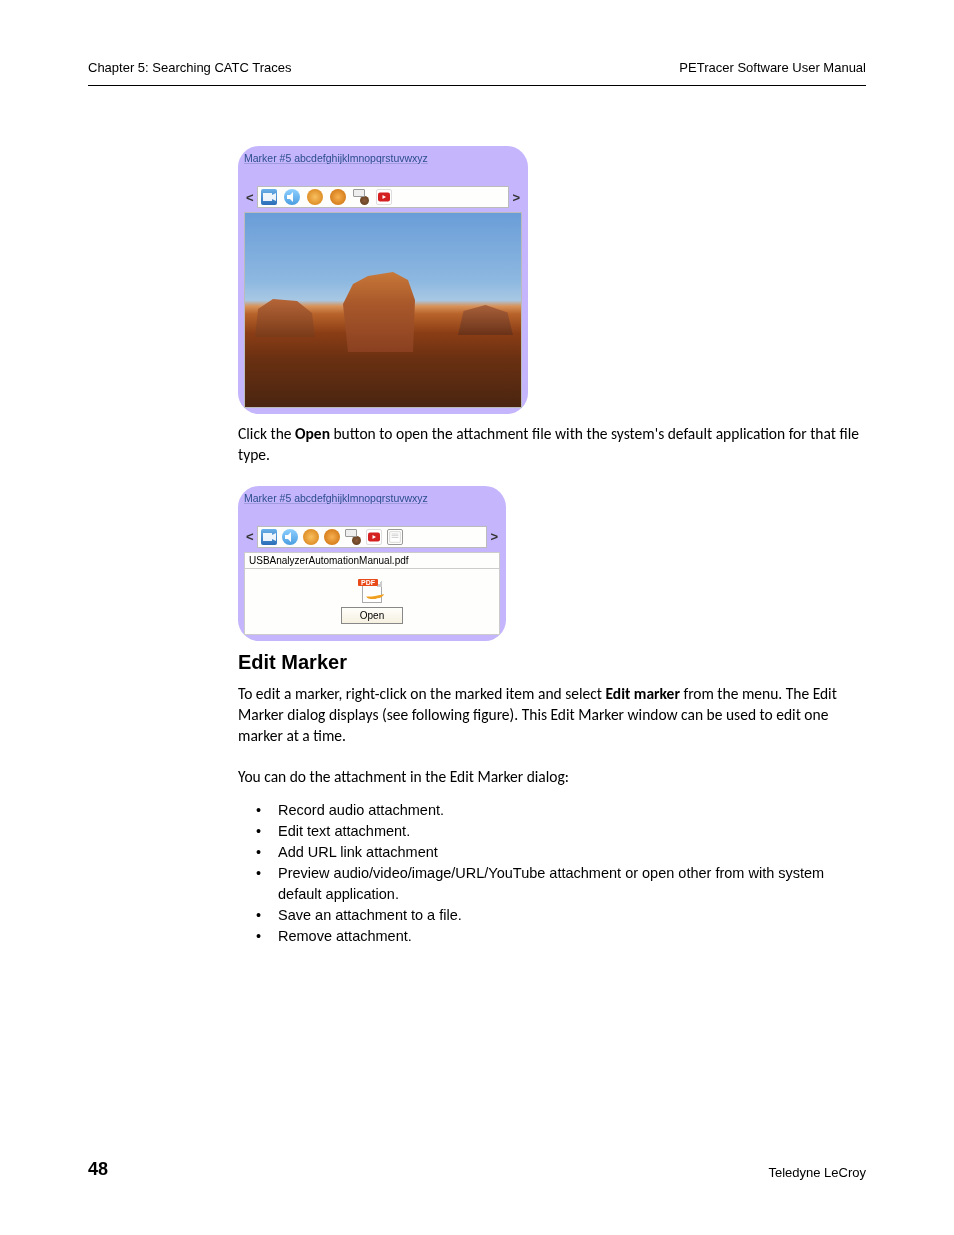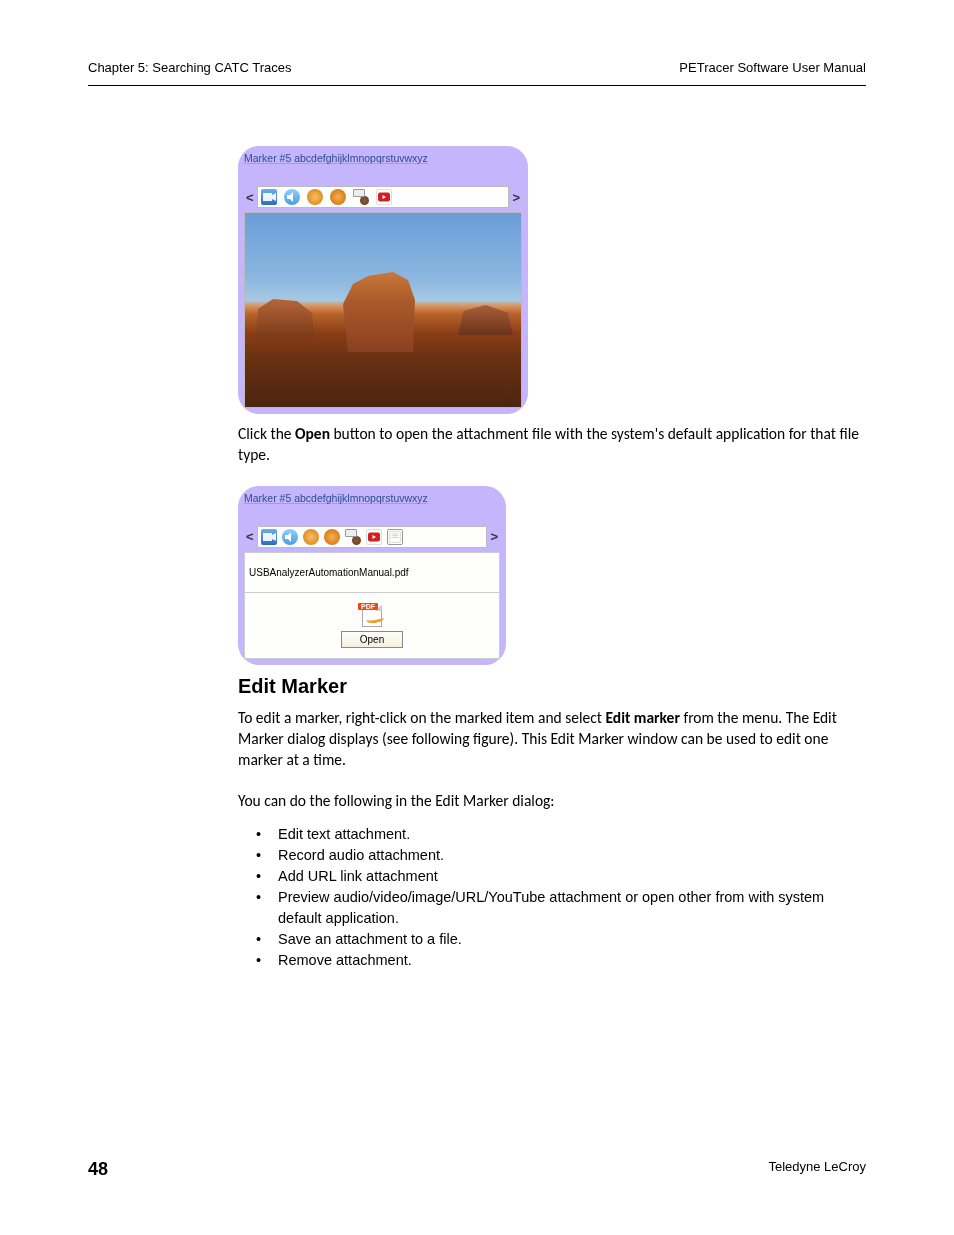--- a/index.html
+++ b/index.html
@@ -124,21 +124,21 @@
     font-size: 15.5px;
     line-height: 1.35;
     margin-bottom: 20px;
     font-family: "Segoe UI", Calibri, Arial, sans-serif;
   }
   .b { font-weight: bold; }
   
   .fig2-filename {
     background: #fefefc;
     border: 1px solid #ccc;
-    padding: 14px 4px;
+    padding: 2px 4px;
     font-size: 10px;
     margin-top: 4px;
   }
   .pdf-block {
     border:1px solid #ccc;
     background:#fefefc;
     border-top:none;
     padding: 8px 0 10px 0;
     display:flex;
     flex-direction:column;
@@ -177,20 +177,21 @@
     top: 0;
   }
   
   .footer {
     position: absolute;
     bottom: 55px;
     left: 88px;
     right: 88px;
     display:flex;
     justify-content: space-between;
+    align-items: flex-end;
     font-size: 13px;
   }
   .page-num {
     font-size: 18px;
     font-weight: bold;
     font-family: Arial, sans-serif;
   }
 </style>
 </head>
 <body>
@@ -287,25 +288,25 @@
         <div class="pdf-swoosh"></div>
       </div>
       <button class="open-btn">Open</button>
     </div>
   </div>
 
   <h2 class="section">Edit Marker</h2>
   <p class="body">
     <span>To edit a marker, right-click on the marked item and select </span><span class="b">Edit marker</span><span> from the menu. The Edit Marker dialog displays (see following figure). This Edit Marker window can be used to edit one marker at a time.</span>
   </p>
-  <p class="body" style="margin-bottom:12px;">You can do the following in the Edit Marker dialog:</p>
+  <p class="body" style="margin-bottom:12px;">You can do the attachment in the Edit Marker dialog:</p>
 
   <ul class="bullets">
+    <li>Record audio attachment.</li>
     <li>Edit text attachment.</li>
-    <li>Record audio attachment.</li>
     <li>Add URL link attachment</li>
     <li>Preview audio/video/image/URL/YouTube attachment or open other from with system default application.</li>
     <li>Save an attachment to a file.</li>
     <li>Remove attachment.</li>
   </ul>
 
 </div>
 
 <div class="footer">
   <span class="page-num">48</span>

